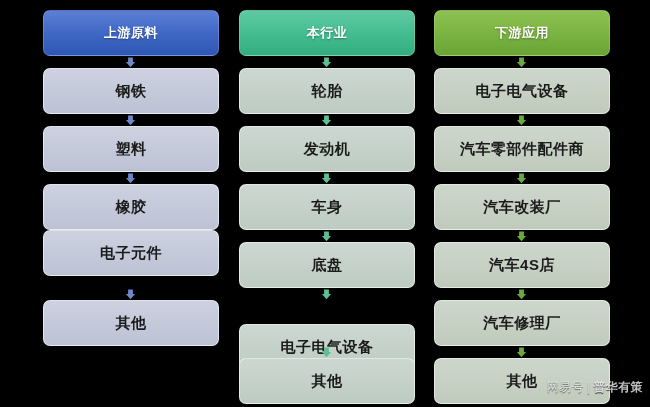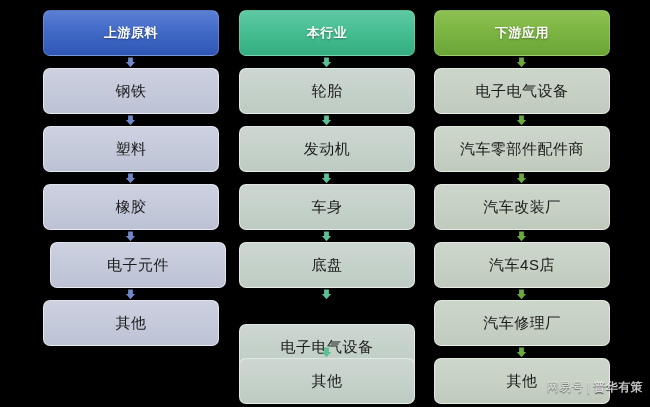--- a/index.html
+++ b/index.html
@@ -66,21 +66,21 @@
     border-color: #7ed6b7;
   }
   .head-olive {
     background: linear-gradient(180deg, #8dc152 0%, #7bb441 50%, #69a436 100%);
     border-color: #a3d06d;
   }
 
   
   .node.item {
     font-size: 15px;
-    font-weight: 400;
+    font-weight: 700;
     color: #1b1b1b;
     border: 1px solid rgba(255,255,255,0.55);
   }
   .item-lav {
     background: linear-gradient(180deg, #cdd1e0 0%, #c4c9da 55%, #bcc2d4 100%);
   }
   .item-sage {
     background: linear-gradient(180deg, #ccd7d1 0%, #c4d1c9 55%, #bdcbc3 100%);
   }
   .item-sage-2 {
@@ -149,21 +149,21 @@
         </svg>
       </span>
       <div class="node item item-lav" style="top: 184px;">
         <span>橡胶</span>
       </div>
       <span class="arrow" style="top: 231px;">
         <svg width="11" height="11" viewBox="0 0 11 11" xmlns="http://www.w3.org/2000/svg">
           <path d="M3.1 0.6 H7.9 V5.0 H10.1 L5.5 10.2 L0.9 5.0 H3.1 Z" fill="#6f87c9"></path>
         </svg>
       </span>
-      <div class="node item item-lav" style="top: 242px; margin-left: 7px;">
+      <div class="node item item-lav" style="top: 230px;">
         <span>电子元件</span>
       </div>
       <span class="arrow" style="top: 289px;">
         <svg width="11" height="11" viewBox="0 0 11 11" xmlns="http://www.w3.org/2000/svg">
           <path d="M3.1 0.6 H7.9 V5.0 H10.1 L5.5 10.2 L0.9 5.0 H3.1 Z" fill="#6f87c9"></path>
         </svg>
       </span>
       <div class="node item item-lav" style="top: 300px;">
         <span>其他</span>
       </div>

